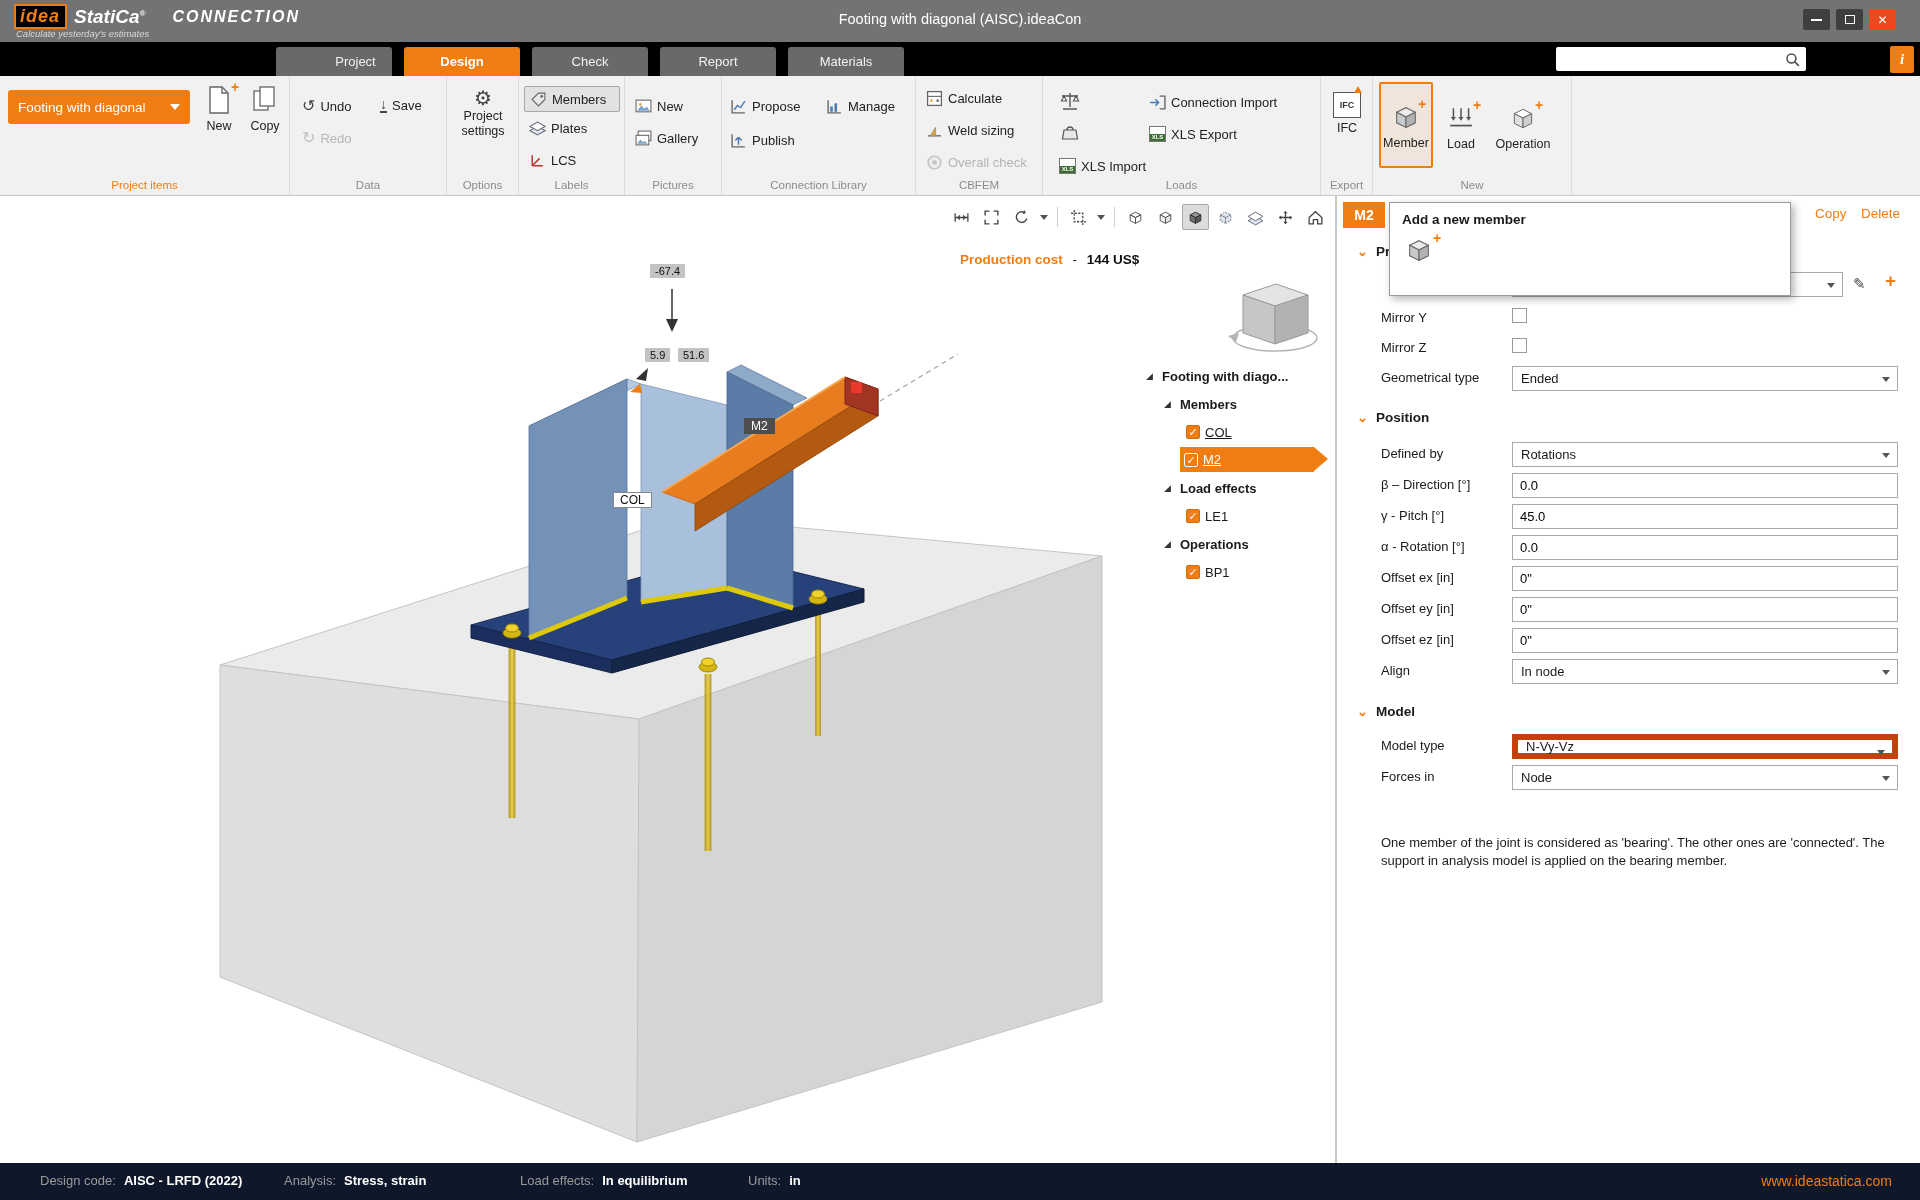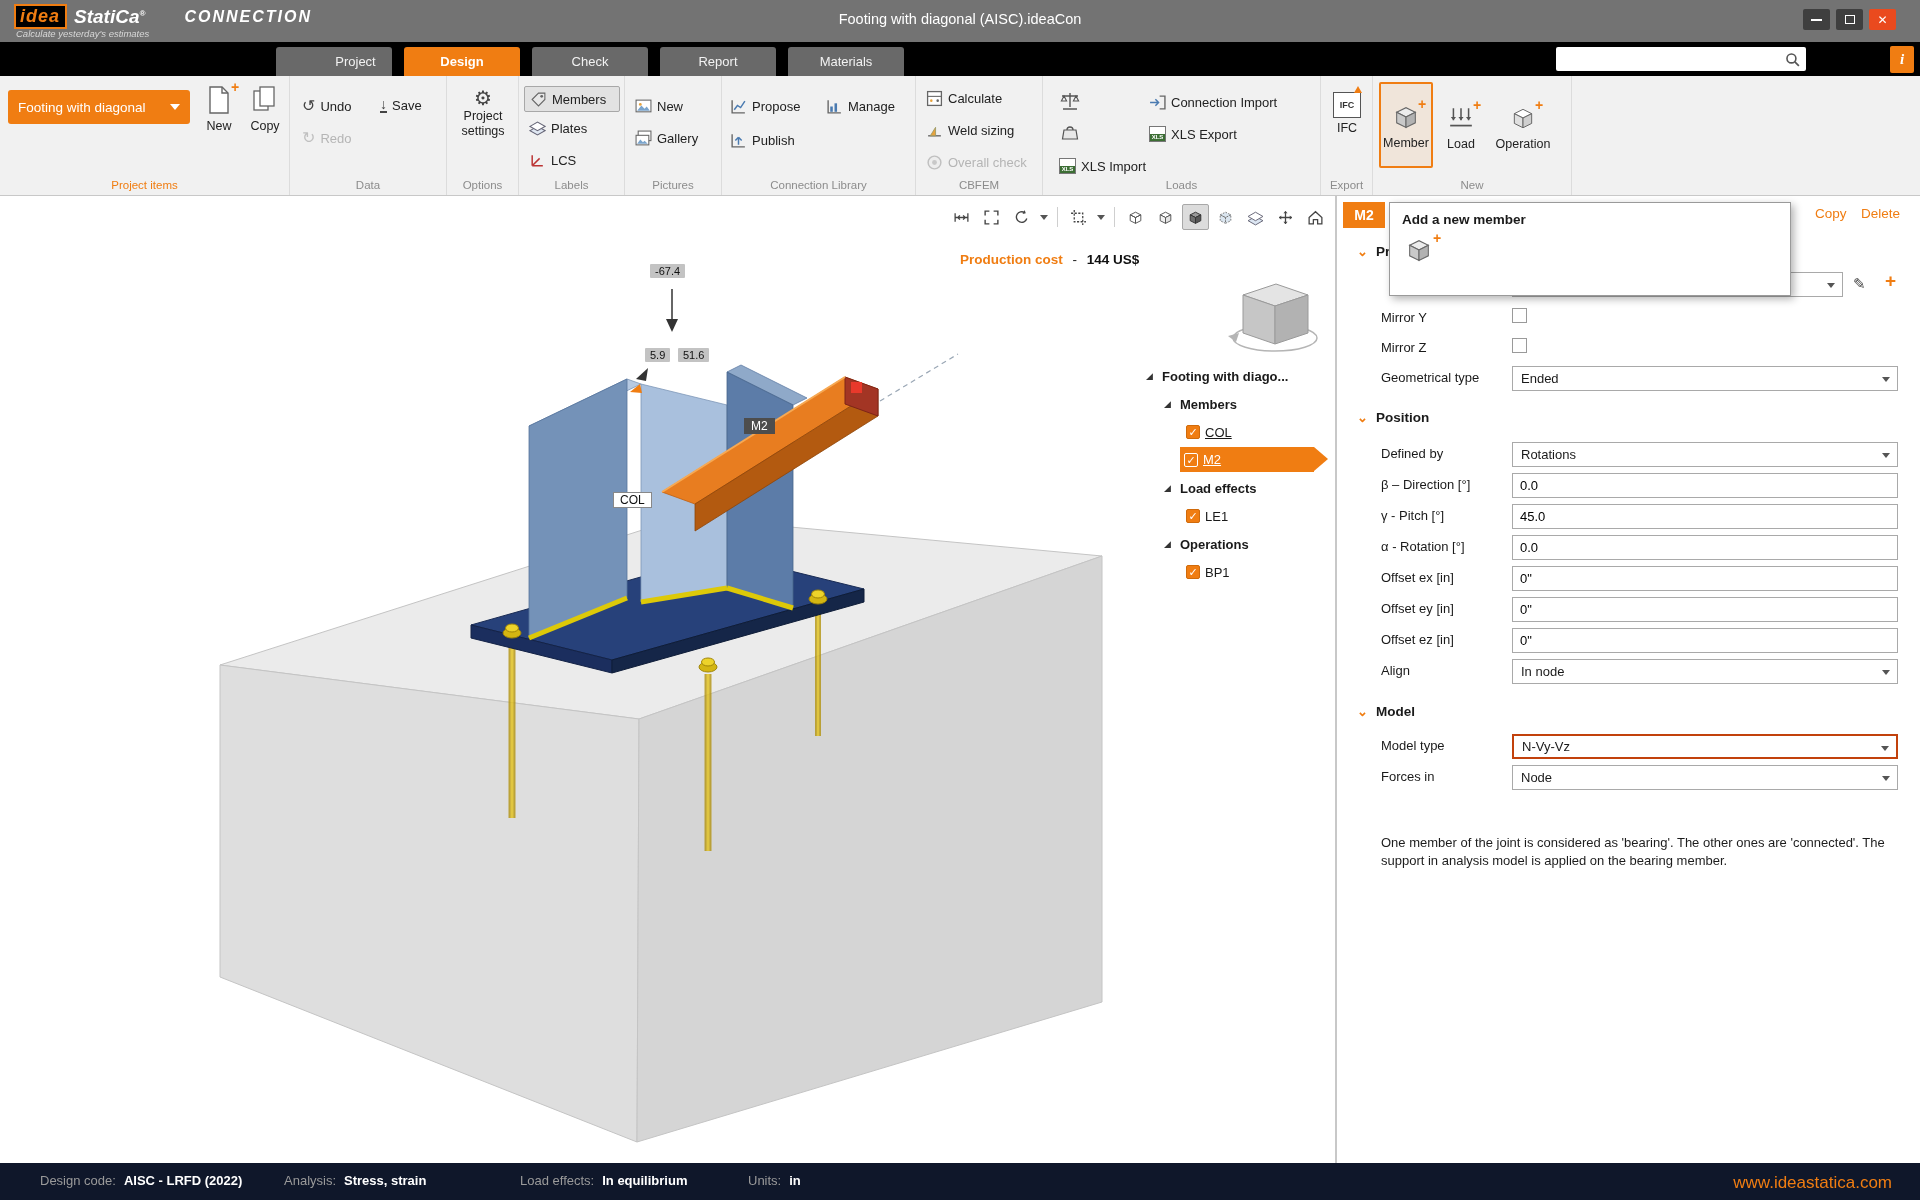--- a/index.html
+++ b/index.html
@@ -7,21 +7,21 @@
               font-family:"Liberation Sans", sans-serif; font-size:13px; color:#1a1a1a; }
   .abs { position:absolute; }
 
   
   #titlebar { position:relative; height:42px; background:#737373; color:#fff; }
   .logo-top { display:flex; align-items:center; gap:7px; padding:4px 0 0 14px; }
   .idea-box { border:2px solid #f07d12; color:#f07d12; background:#000; font-weight:bold;
               font-style:italic; font-size:18px; padding:0 5px 1px 4px; letter-spacing:1px; line-height:20px; }
   .statica  { font-weight:bold; font-style:italic; font-size:19px; }
   .statica sup { font-size:8px; }
-  .product  { font-weight:bold; font-style:italic; font-size:16px; letter-spacing:2px; margin-left:32px; }
+  .product  { font-weight:bold; font-style:italic; font-size:16px; letter-spacing:2px; margin-left:20px; }
   .tagline  { font-style:italic; font-size:9.5px; color:#d8d8d8; padding-left:16px; margin-top:-1px; }
   #doc-title { position:absolute; top:11px; left:0; width:100%; text-align:center; font-size:14.5px; color:#fff; }
   .winbtn { position:absolute; top:9px; width:27px; height:21px; border-radius:2px;
             display:flex; align-items:center; justify-content:center; cursor:pointer; }
   .winbtn.min, .winbtn.max { background:#3f3f3f; }
   .winbtn.close { background:#ea4a1e; font-size:12px; color:#fff; }
   .min-glyph { width:11px; height:0; border-bottom:2px solid #fff; }
   .max-glyph { width:10px; height:9px; border:1.5px solid #fff; }
 
   
@@ -109,37 +109,37 @@
               font-weight:bold; font-size:14px; display:flex; align-items:center; justify-content:center; }
   .link-btn { position:absolute; top:10px; color:#f07d12; font-size:13.5px; cursor:pointer; }
   .sec-head { position:absolute; left:20px; display:flex; align-items:center; gap:8px; font-weight:bold; font-size:13.5px; }
   .sec-chev { color:#f07d12; font-weight:bold; font-size:13px; line-height:10px; }
   .plabel { position:absolute; left:44px; font-size:13px; color:#1a1a1a; }
   .pctl { position:absolute; left:175px; width:386px; height:25px; }
   .tinput { width:100%; height:25px; border:1px solid #a9a9a9; padding:0 7px; font-size:13px;
             font-family:"Liberation Sans",sans-serif; background:#fff; }
   .combo { position:relative; width:100%; height:25px; border:1px solid #a9a9a9; background:#fff;
            display:flex; align-items:center; padding:0 22px 0 8px; font-size:13px; cursor:pointer; }
-  .combo.focused { border:2px solid #c2410c; }
+  .combo.focused { border:6px solid #c2410c; }
   .combo-caret { position:absolute; right:7px; top:10px; width:0; height:0; border-left:4px solid transparent;
                  border-right:4px solid transparent; border-top:5px solid #555; }
   .pcheck { position:absolute; left:175px; width:15px; height:15px; border:1px solid #9a9a9a; background:#fff; cursor:pointer; }
   #tooltip { position:absolute; left:52px; top:6px; width:402px; height:94px; background:#fff;
              border:1px solid #9a9a9a; box-shadow:3px 3px 8px rgba(0,0,0,.3); z-index:20; padding:9px 12px; }
   #tooltip .tt-title { font-weight:bold; font-size:13.5px; }
   #tooltip .tt-body { display:flex; gap:10px; margin-top:8px; }
   #tooltip .tt-text { font-size:13px; line-height:1.4; width:320px; color:#222; }
   .note { position:absolute; left:44px; top:638px; width:515px; font-size:13px; line-height:1.35; color:#1d1d1d; }
 
   
   #statusbar { position:relative; height:37px; background:#0f172a; color:#fff; }
   .sb-group { position:absolute; top:10px; display:flex; gap:8px; font-size:13px; }
   .sb-label { color:#9a9a9a; }
   .sb-val { color:#fff; font-weight:bold; }
-  #sb-web { position:absolute; right:28px; top:10px; color:#f07d12; font-size:17px; cursor:pointer; }
+  #sb-web { position:absolute; right:28px; top:10px; color:#f07d12; font-size:14px; cursor:pointer; }
 </style>
 </head>
 <body>
 
 <header id="titlebar">
   <div class="logo-top">
     <span class="idea-box">idea</span>
     <span class="statica"><span>StatiCa</span><sup>®</sup></span>
     <span class="product">CONNECTION</span>
   </div>

